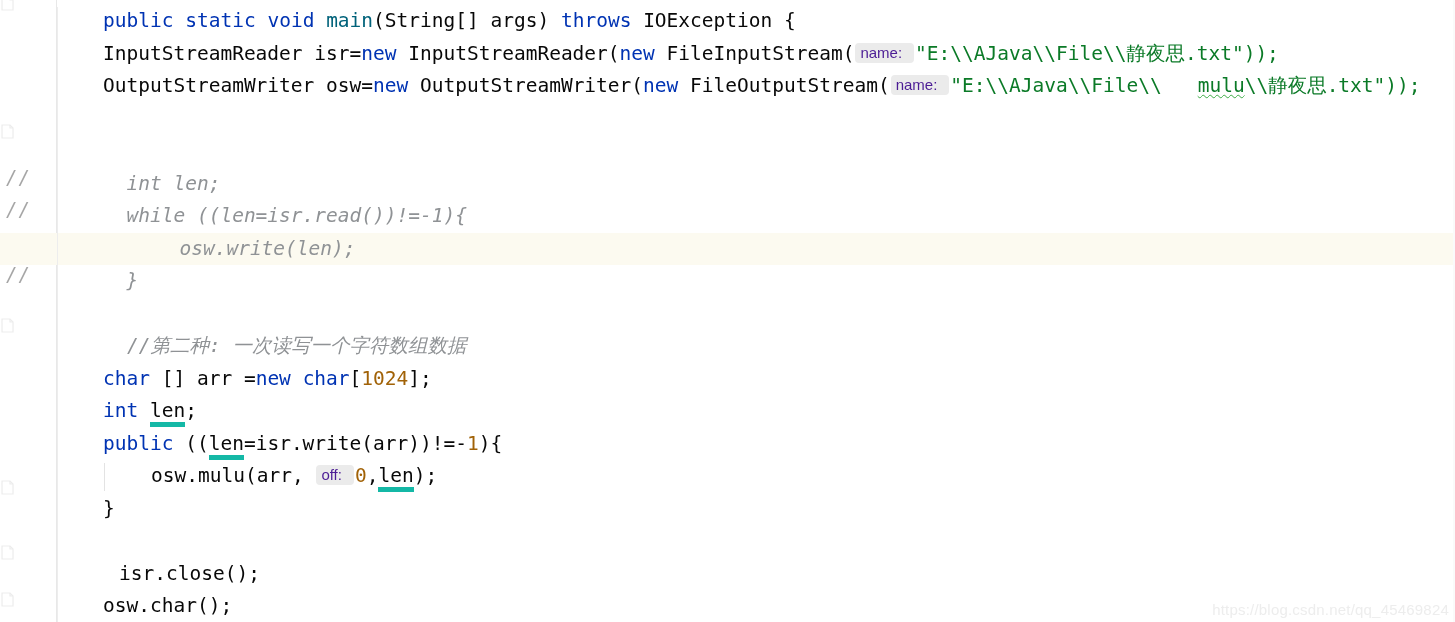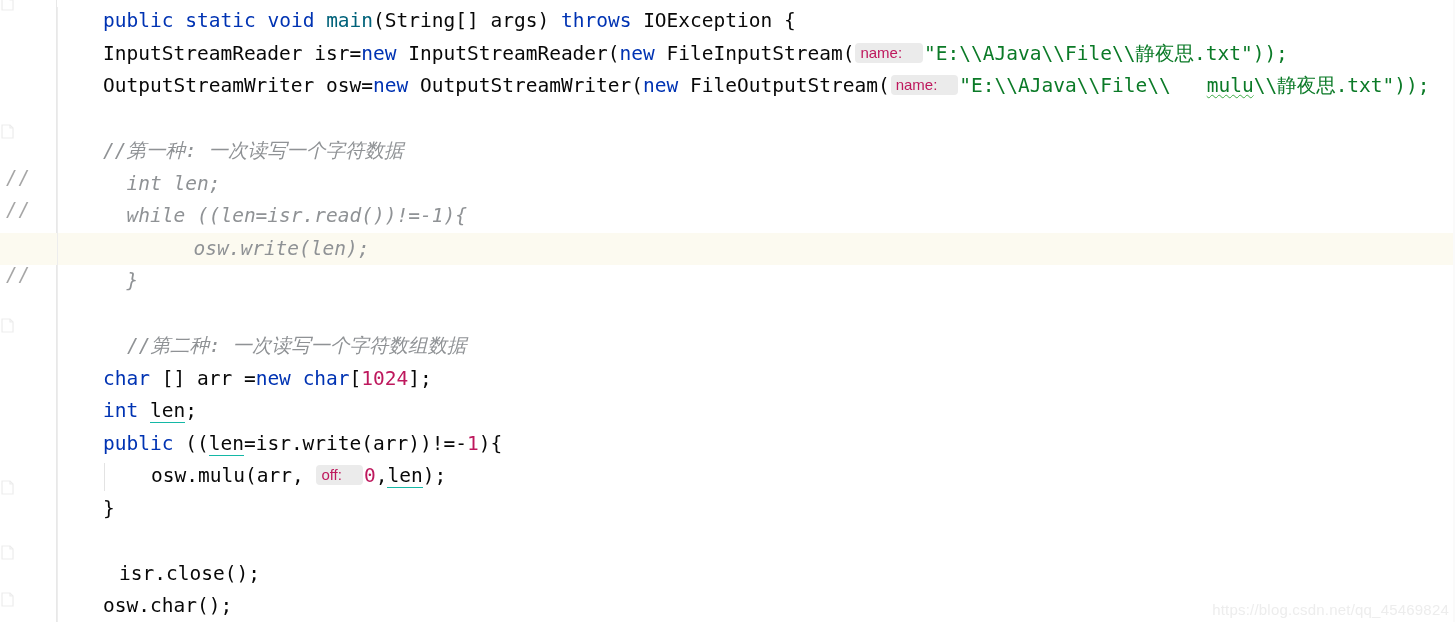--- a/index.html
+++ b/index.html
@@ -89,52 +89,52 @@
 
   
   .indent-guide {
     position: absolute;
     width: 1px;
     background: #e3e3e3;
   }
 
   
   .kw   { color: #0033b3; }
-  .num  { color: #be185d; }
+  .num  { color: #a16207; }
   .str  { color: #0b7a27; }
   .meth { color: #00627a; }
   .plain{ color: #080808; }
   .cmt  { color: #8f9295; font-style: italic; }
 
   
   .line.commented { color: #8f9295; font-style: italic; }
 
   
   .u-solid {
-    border-bottom: 1px solid #14b8a6;
+    border-bottom: 5px solid #14b8a6;
     padding-bottom: 0px;
   }
   .u-wavy {
     text-decoration: underline;
     text-decoration-style: wavy;
     text-decoration-color: #3cab45;
     text-decoration-thickness: 1px;
     text-underline-offset: 2px;
     padding-left: 36px;
   }
 
   
   .hint {
     font-family: "Liberation Sans", "DejaVu Sans", sans-serif;
     font-size: 15px;
     font-style: normal;
-    color: #be185d;
+    color: #4c1d95;
     background: #ebebeb;
     border-radius: 4px;
-    padding: 1px 21px 2px 5px;
+    padding: 1px 12px 2px 5px;
     margin: 0 1px;
     position: relative;
     top: -2px;
   }
 
   
   .cjk { font-family: "DejaVu Sans", "Liberation Sans", sans-serif; }
 
   
   .watermark {
@@ -205,25 +205,24 @@
           <path d="M9 1 v3 h3" fill="none" stroke="#d9d9d9" stroke-width="1.2"></path>
         </svg>
       </div>
     </div>
 
   <div class="code">
       <div class="line" style="top: -2px;"><span class="txt" style="padding-left: 46px;"><span class="kw">public</span><span class="plain"> </span><span class="kw">static</span><span class="plain"> </span><span class="kw">void</span><span class="plain"> </span><span class="meth">main</span><span class="plain">(String[] args) </span><span class="kw">throws</span><span class="plain"> IOException {</span></span></div>
       <div class="line" style="top: 30.5px;"><span class="txt" style="padding-left: 46px;"><span class="plain">InputStreamReader isr=</span><span class="kw">new</span><span class="plain"> InputStreamReader(</span><span class="kw">new</span><span class="plain"> FileInputStream(</span><span class="hint">name:</span><span class="str">"E:\\AJava\\File\\<span class="cjk">静夜思</span>.txt"));</span></span></div>
       <div class="line" style="top: 63px;"><span class="txt" style="padding-left: 46px;"><span class="plain">OutputStreamWriter osw=</span><span class="kw">new</span><span class="plain"> OutputStreamWriter(</span><span class="kw">new</span><span class="plain"> FileOutputStream(</span><span class="hint">name:</span><span class="str">"E:\\AJava\\File\\</span><span class="str u-wavy">mulu</span><span class="str">\\<span class="cjk">静夜思</span>.txt"));</span></span></div>
       <div class="line" style="top: 95.5px;"><span class="txt" style="padding-left: 46px;"></span></div>
-      <div class="line" style="top: 128px;"><span class="txt" style="padding-left: 46px;"><span class="cmt">//<span class="cjk">第一种</span>: <span class="cjk">一次读写一个字符数据</span></span></span></div>
       <div class="line commented" style="top: 160.5px;"><span class="txt" style="padding-left: 46px;"><span class="cmt">  int len;</span></span></div>
       <div class="line commented" style="top: 193px;"><span class="txt" style="padding-left: 46px;"><span class="cmt">  while ((len=isr.read())!=-1){</span></span></div>
       <div class="line-highlight" style="top: 225.5px; left: -57px; width: 1455px;"></div>
-      <div class="line commented" style="top: 225.5px;"><span class="txt" style="padding-left: 66px;"><span class="cmt">      osw.write(len);</span></span></div>
+      <div class="line commented" style="top: 225.5px;"><span class="txt" style="padding-left: 52px;"><span class="cmt">      osw.write(len);</span></span></div>
       <div class="line commented" style="top: 258px;"><span class="txt" style="padding-left: 46px;"><span class="cmt">  }</span></span></div>
       <div class="line" style="top: 290.5px;"><span class="txt" style="padding-left: 46px;"></span></div>
       <div class="line" style="top: 323px;"><span class="txt" style="padding-left: 70px;"><span class="cmt">//<span class="cjk">第二种</span>: <span class="cjk">一次读写一个字符数组数据</span></span></span></div>
       <div class="line" style="top: 355.5px;"><span class="txt" style="padding-left: 46px;"><span class="kw">char</span><span class="plain"> [] arr =</span><span class="kw">new</span><span class="plain"> </span><span class="kw">char</span><span class="plain">[</span><span class="num">1024</span><span class="plain">];</span></span></div>
       <div class="line" style="top: 388px;"><span class="txt" style="padding-left: 46px;"><span class="kw">int</span><span class="plain"> </span><span class="plain u-solid">len</span><span class="plain">;</span></span></div>
       <div class="line" style="top: 420.5px;"><span class="txt" style="padding-left: 46px;"><span class="kw">public</span><span class="plain"> ((</span><span class="plain u-solid">len</span><span class="plain">=isr.write(arr))!=-</span><span class="num">1</span><span class="plain">){</span></span></div>
       <div class="line" style="top: 453px;"><span class="txt" style="padding-left: 94px;"><span class="plain">osw.mulu(arr, </span><span class="hint">off:</span><span class="num">0</span><span class="plain">,</span><span class="plain u-solid">len</span><span class="plain">);</span></span></div>
       <div class="line" style="top: 485.5px;"><span class="txt" style="padding-left: 46px;"><span class="plain">}</span></span></div>
       <div class="line" style="top: 518px;"><span class="txt" style="padding-left: 46px;"></span></div>
       <div class="line" style="top: 550.5px; margin-left: 16px;"><span class="txt" style="padding-left: 46px;"><span class="plain">isr.close();</span></span></div>

